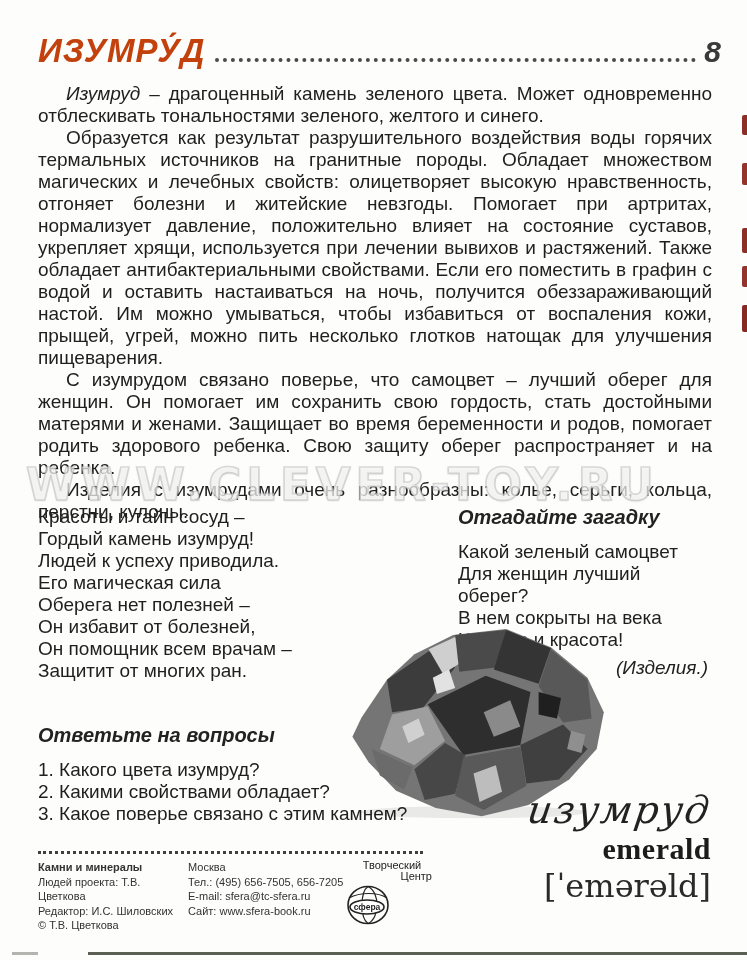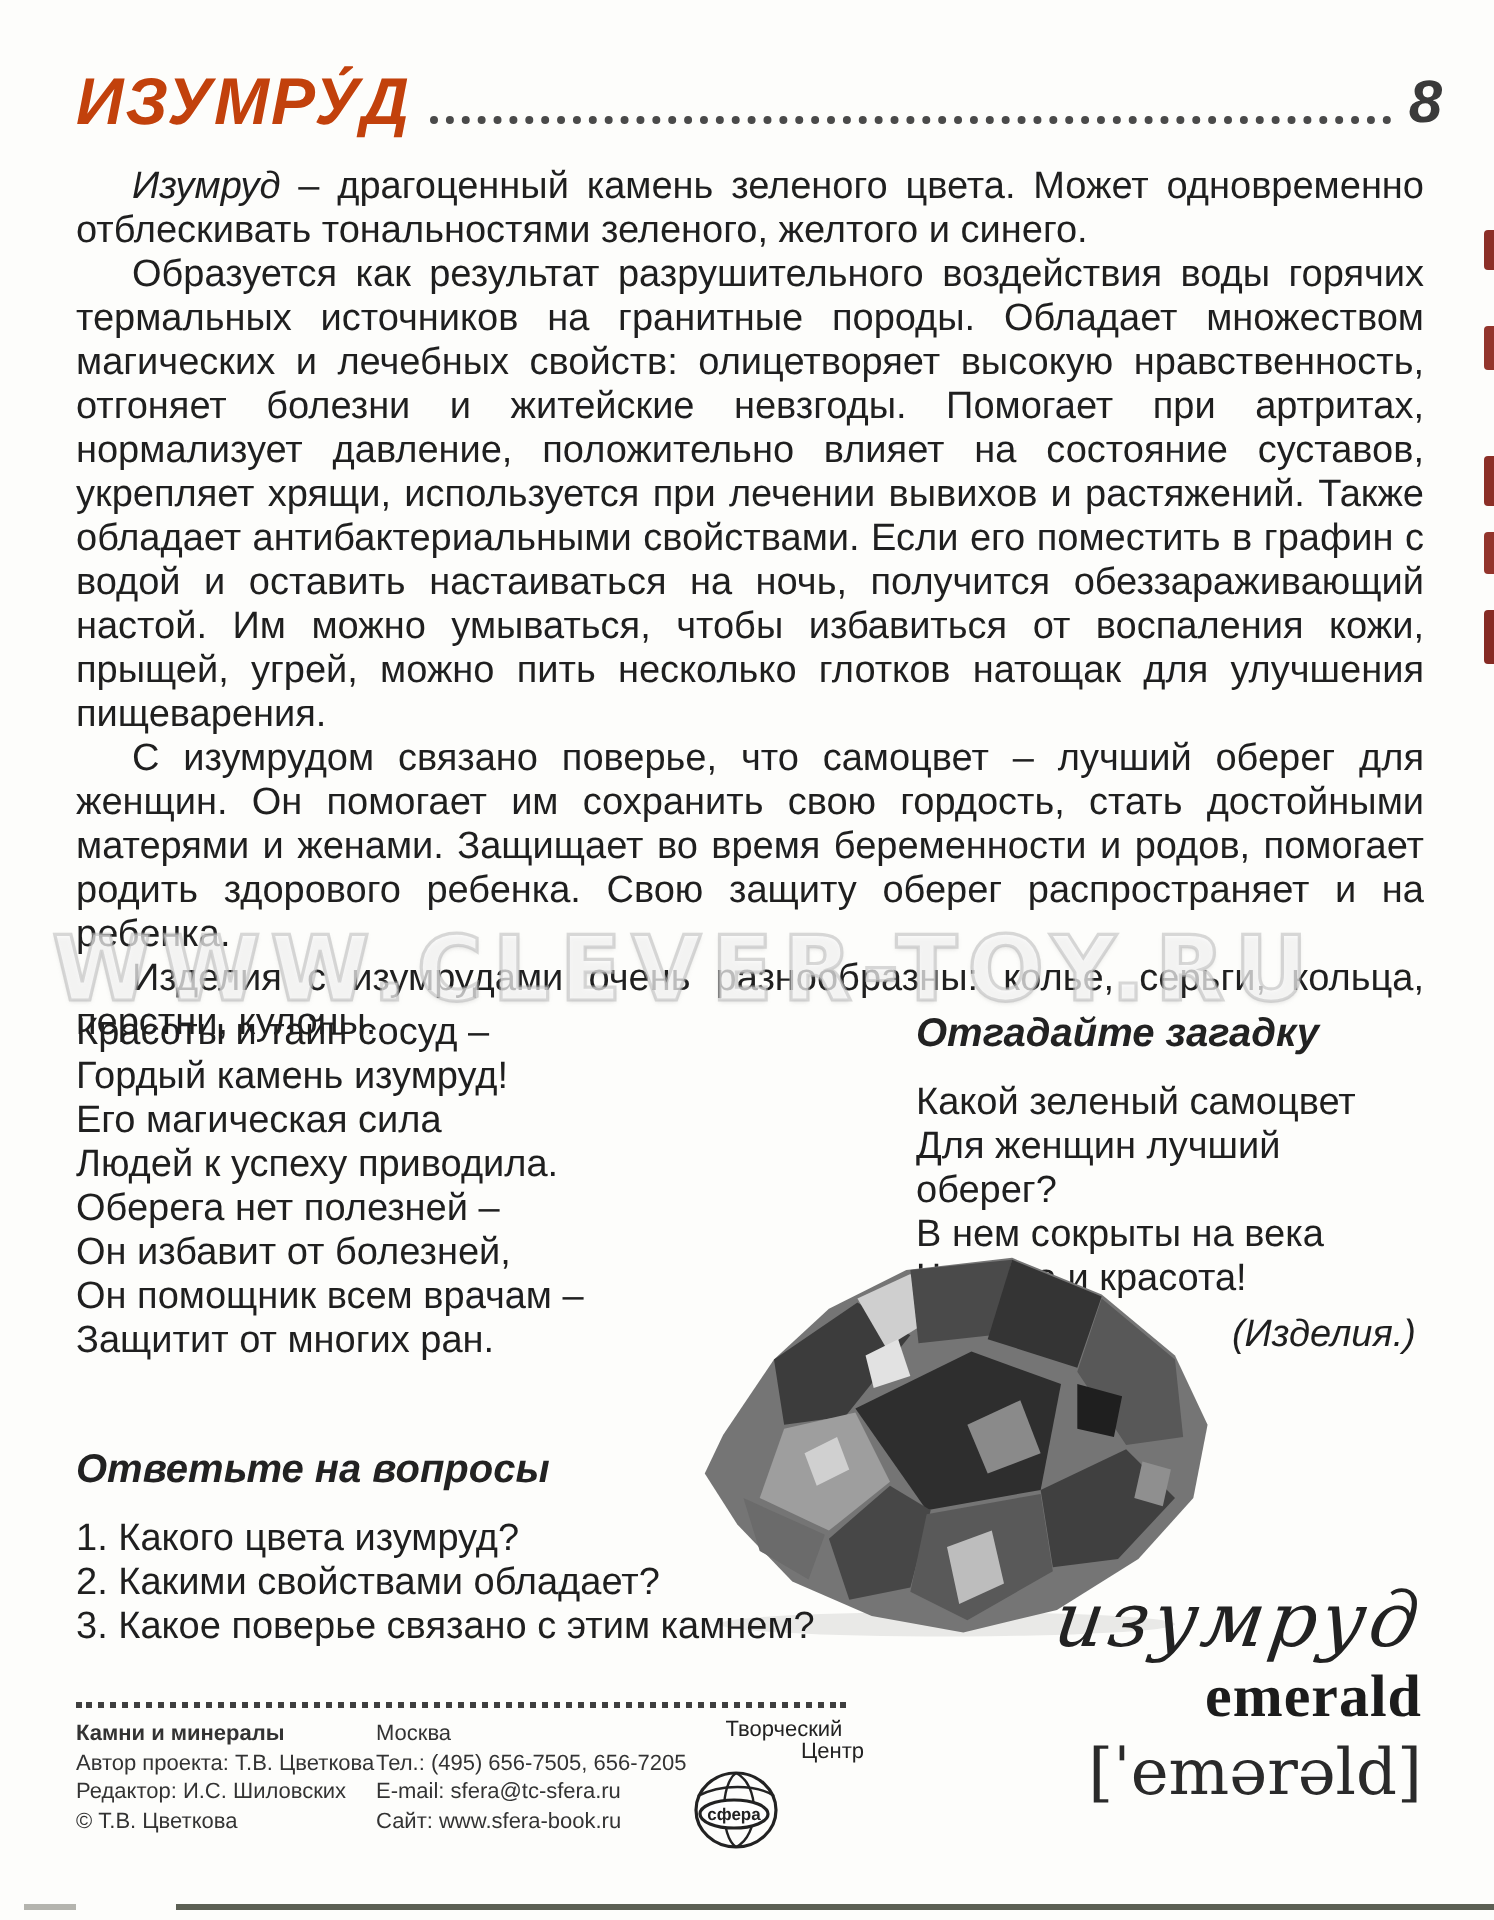--- a/index.html
+++ b/index.html
@@ -78,22 +78,22 @@
     <p>Образуется как результат разрушительного воздействия воды горячих термальных источников на гранитные породы. Обладает множеством магических и лечебных свойств: олицетворяет высокую нравственность, отгоняет болезни и житейские невзгоды. Помогает при артритах, нормализует давление, положительно влияет на состояние суставов, укрепляет хрящи, используется при лечении вывихов и растяжений. Также обладает антибактериальными свойствами. Если его поместить в графин с водой и оставить настаиваться на ночь, получится обеззараживающий настой. Им можно умываться, чтобы избавиться от воспаления кожи, прыщей, угрей, можно пить несколько глотков натощак для улучшения пищеварения.</p>
     <p>С изумрудом связано поверье, что самоцвет – лучший оберег для женщин. Он помогает им сохранить свою гордость, стать достойными матерями и женами. Защищает во время беременности и родов, помогает родить здорового ребенка. Свою защиту оберег распространяет и на ребенка.</p>
     <p>Изделия с изумрудами очень разнообразны: колье, серьги, кольца, перстни, кулоны.</p>
   </div>
 
   <div class="watermark">WWW.CLEVER-TOY.RU</div>
 
   <div class="poem-col">
     <div class="verse-line">Красоты и тайн сосуд –</div>
     <div class="verse-line">Гордый камень изумруд!</div>
+    <div class="verse-line">Людей к успеху приводила.</div>
     <div class="verse-line">Его магическая сила</div>
-    <div class="verse-line">Людей к успеху приводила.</div>
     <div class="verse-line">Оберега нет полезней –</div>
     <div class="verse-line">Он избавит от болезней,</div>
     <div class="verse-line">Он помощник всем врачам –</div>
     <div class="verse-line">Защитит от многих ран.</div>
   </div>
 
   <div class="riddle-col">
     <div class="col-heading">Отгадайте загадку</div>
     <div class="verse-line">Какой зеленый самоцвет</div>
     <div class="verse-line">Для женщин лучший оберег?</div>
@@ -130,21 +130,21 @@
     <div class="col-heading">Ответьте на вопросы</div>
     <div class="question-line">1. Какого цвета изумруд?</div>
     <div class="question-line">2. Какими свойствами обладает?</div>
     <div class="question-line">3. Какое поверье связано с этим камнем?</div>
   </div>
 
   <div class="footer-sep"></div>
   <div class="footer">
     <div class="fcol1">
       <div class="series-title">Камни и минералы</div>
-      <div>Автор проекта: Т.В. Цветкова</div>
+      <div>Людей проекта: Т.В. Цветкова</div>
       <div>Редактор: И.С. Шиловских</div>
       <div>© Т.В. Цветкова</div>
     </div>
     <div class="fcol2">
       <div>Москва</div>
       <div>Тел.: (495) 656-7505, 656-7205</div>
       <div>E-mail: sfera@tc-sfera.ru</div>
       <div>Сайт: www.sfera-book.ru</div>
     </div>
     <div class="fcol3">

